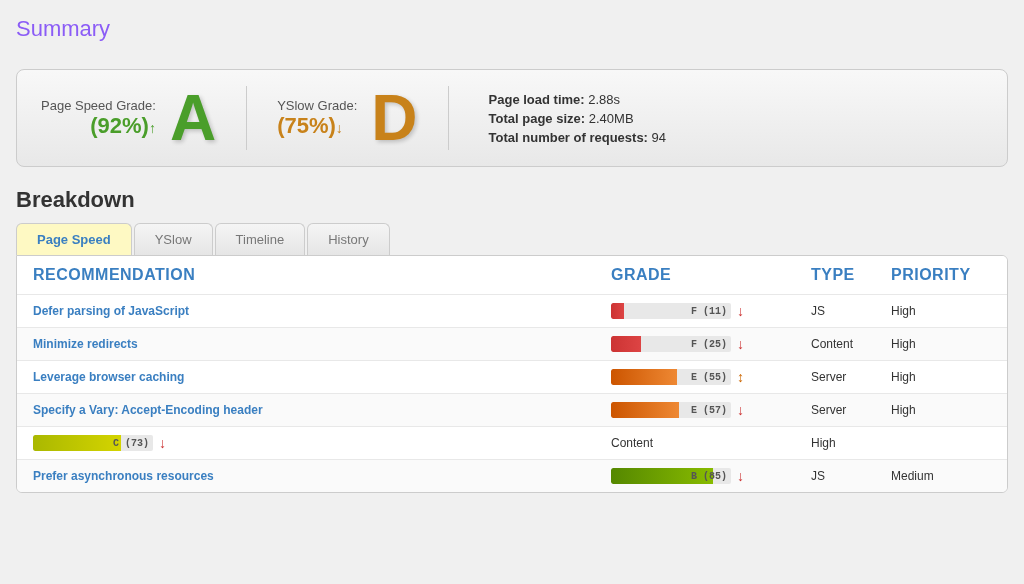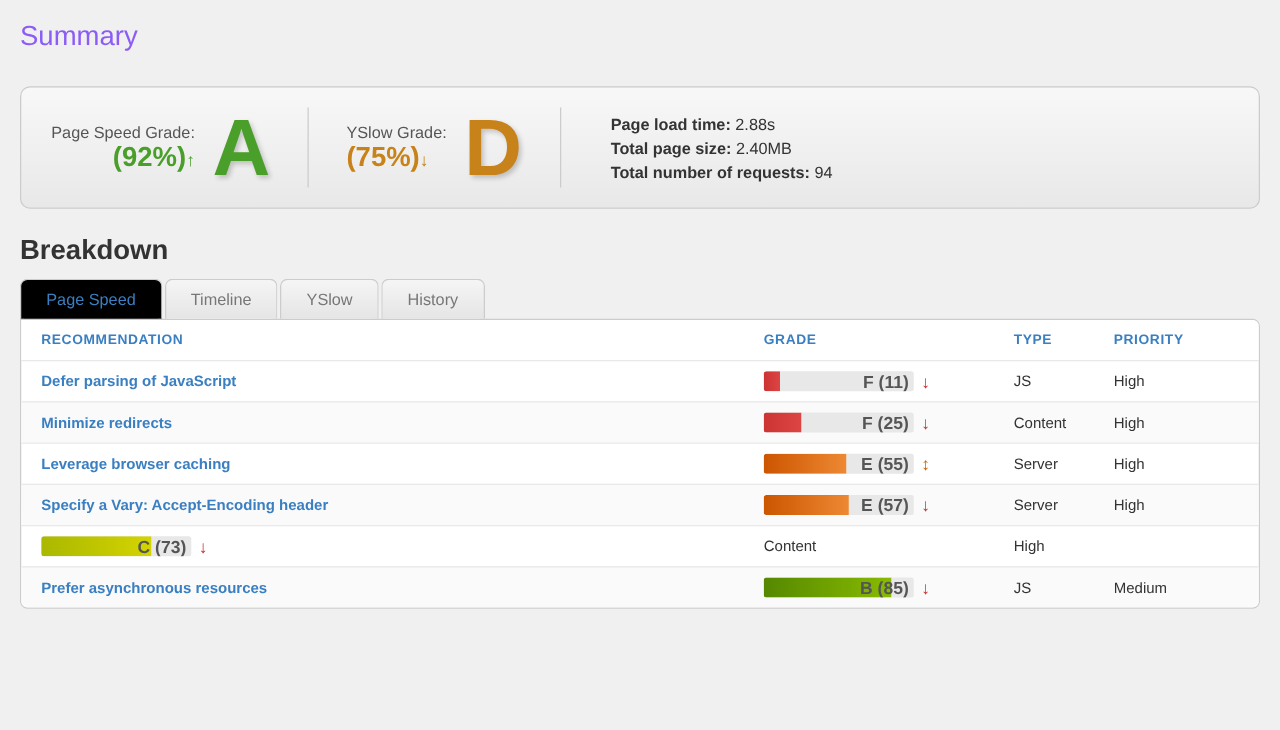--- a/index.html
+++ b/index.html
@@ -130,23 +130,23 @@
       border-bottom: none;
       border-radius: 6px 6px 0 0;
       background: linear-gradient(to bottom, #f5f5f5, #e5e5e5);
       color: #777;
       cursor: pointer;
       font-size: 13px;
       margin-right: 2px;
     }
 
     .tab.active {
-      background: #000000;
+      background: #fef9c3;
       color: #3a7fc1;
-      font-weight: normal;
+      font-weight: bold;
       border-color: #ccc;
       z-index: 2;
     }
 
     
     .table-card {
       background: #fff;
       border: 1px solid #ccc;
       border-radius: 0 6px 6px 6px;
       padding: 0;
@@ -154,21 +154,21 @@
     }
 
     .table-header {
       display: grid;
       grid-template-columns: 1fr 200px 80px 100px;
       padding: 10px 16px;
       background: #fff;
     }
 
     .col-header {
-      font-size: 11px;
+      font-size: 16px;
       font-weight: bold;
       color: #3a7fc1;
       text-transform: uppercase;
       letter-spacing: 0.5px;
     }
 
     .table-row {
       display: grid;
       grid-template-columns: 1fr 200px 80px 100px;
       padding: 8px 16px;
@@ -204,23 +204,24 @@
     }
 
     .bar-fill {
       height: 100%;
       border-radius: 2px 0 0 2px;
     }
 
     .bar-label {
       position: absolute;
       right: 4px;
-      font-size: 14px;
+      font-size: 10px;
       font-weight: bold;
       color: #555;
+      font-family: Liberation Mono, monospace;
     }
 
     .arrow-icon {
       font-size: 14px;
       color: #cc3333;
     }
 
     .arrow-icon-neutral {
       font-size: 14px;
       color: #cc6600;
@@ -284,22 +285,22 @@
       </div>
     </div>
   </div>
 </div>
 
 <div>
   <div class="breakdown-title">Breakdown</div>
 
   <div class="tabs-container">
     <div class="tab active">Page Speed</div>
+    <div class="tab">YSlow</div>
     <div class="tab">Timeline</div>
-    <div class="tab">YSlow</div>
     <div class="tab">History</div>
   </div>
 
   <div class="table-card">
 
     <div class="table-header">
       <div class="col-header">RECOMMENDATION</div>
       <div class="col-header">GRADE</div>
       <div class="col-header">TYPE</div>
       <div class="col-header">PRIORITY</div>

